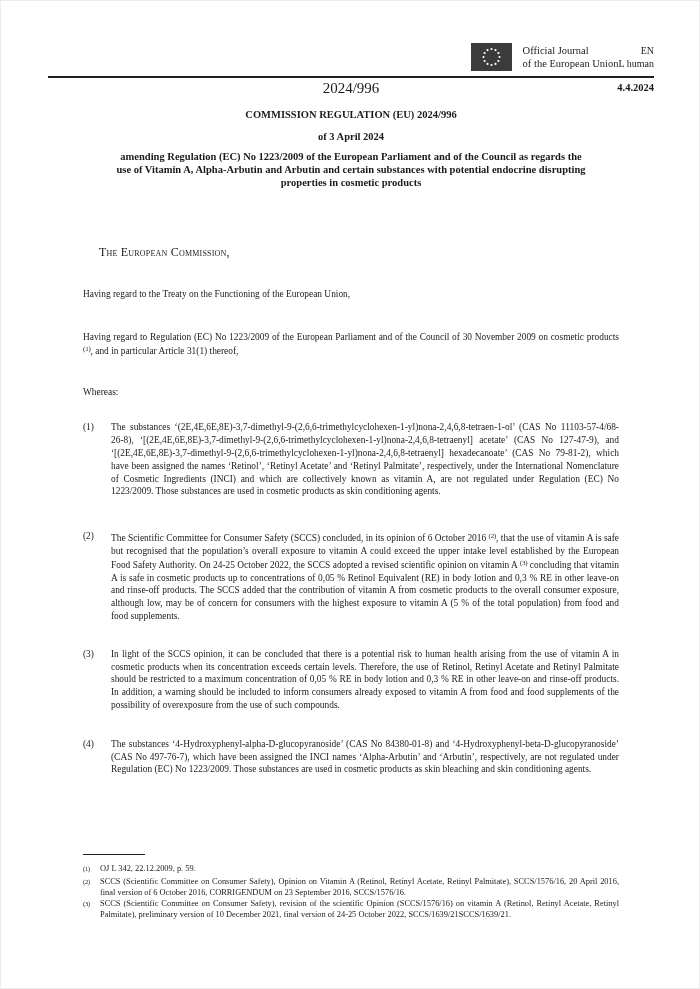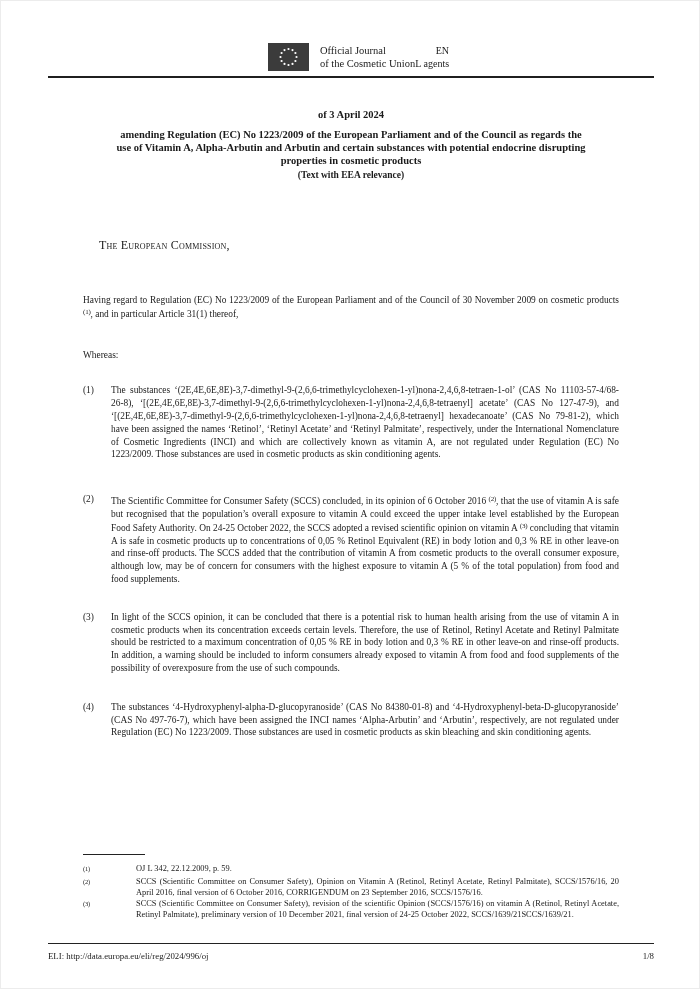--- a/index.html
+++ b/index.html
@@ -9,59 +9,59 @@
     background:#ffffff;
     color:#1b1b1b;
     font-family:"Liberation Serif","DejaVu Serif",serif;
     overflow:hidden;
     box-sizing:border-box;
     border:1px solid #ececec;
   }
 
   
   .header { position:absolute; left:47px; top:42px; width:606px; }
-  .header-top { display:flex; justify-content:center; align-items:flex-start;padding-left:15px; }
+  .header-top { display:flex; justify-content:flex-end; align-items:flex-start;padding-left:15px; }
   .header-left { display:flex; align-items:flex-start; }
   .flag { width:41px; height:28px; display:block; }
   .journal-name { margin-left:11px; font-size:10.5px; line-height:13px; padding-top:1px; }
   .header-right { text-align:right; font-size:10px; line-height:13px; padding-top:1px; }
   .header-rule { border:none; border-top:2px solid #1f1f1f; margin:5px 0 0; }
   .header-sub { position:relative; height:26px; }
   .doc-number { position:absolute; left:0; right:0; top:2px; text-align:center; font-size:15px; }
   .doc-date { position:absolute; right:0; top:4px; font-size:10.5px; font-weight:bold; }
 
   
   .main { position:absolute; left:82px; top:107px; width:536px; font-size:9.4px; line-height:12.8px; }
   .title-reg, .title-of { text-align:center; font-weight:bold; font-size:10.5px; line-height:13px; margin:0 0 9px; }
   .title-of { margin-bottom:7px; }
   .title-subject { text-align:center; font-weight:bold; font-size:10.5px; line-height:13px; max-width:472px; margin:0 auto 2px; }
   .title-eea { text-align:center; font-weight:bold; font-size:9.5px; margin:0; }
 
   .p-commission { margin:57px 16px 0; font-size:12px; font-variant:small-caps; letter-spacing:0.2px; }
   .p-having1 { margin:29px 0 0; }
-  .p-having2 { margin:42px 0 0; text-align:justify; }
+  .p-having2 { margin:30px 0 0; text-align:justify; }
   .p-whereas { margin:28px 0 16px; }
 
   .recitals { margin-top:23px; }
   .recital { display:flex; margin-bottom:32px; }
   .recital:nth-child(2) { margin-bottom:25px; }
   .recital:nth-child(3) { margin-bottom:26px; }
   .recital:nth-child(4) { margin-bottom:0; }
   .recital-num { width:28px; flex:none; }
   .recital-text { flex:1; text-align:justify; }
 
   .fnref { font-size:7px; vertical-align:2.5px; letter-spacing:-0.2px; }
 
   
   .footnotes { position:absolute; left:82px; top:853px; width:536px; font-size:8.4px; line-height:11px; }
   .fn-sep { width:62px; border:none; border-top:1.2px solid #222; margin:0 0 8px; }
   .fn { display:flex; }
   .fn-marker { width:17px; flex:none; }
   .fn-marker .fnref { font-size:6.5px; vertical-align:2px; }
-  .fn-text { flex:1; text-align:justify;margin-left:36px; }
+  .fn-text { flex:1; text-align:justify; }
 
   
   .footer { position:absolute; left:47px; top:942px; width:606px; border-top:1.2px solid #222;
             padding-top:7px; display:flex; justify-content:space-between; font-size:8.8px; }
   .eli { color:#1b1b1b; text-decoration:none; }
 </style>
 </head>
 <body>
 
 <div class="page">
@@ -81,37 +81,42 @@
             <circle cx="20.5" cy="22" r="1.1"></circle>
             <circle cx="16.5" cy="20.9" r="1.1"></circle>
             <circle cx="13.6" cy="18" r="1.1"></circle>
             <circle cx="12.5" cy="14" r="1.1"></circle>
             <circle cx="13.6" cy="10" r="1.1"></circle>
             <circle cx="16.5" cy="7.1" r="1.1"></circle>
           </g>
         </svg>
         <div class="journal-name">
           <div>Official Journal</div>
-          <div>of the Cosmetic Union</div>
+          <div>of the European Union</div>
         </div>
       </div>
       <div class="header-right">
         <div>EN</div>
-        <div>L agents</div>
+        <div>L human</div>
       </div>
     </div>
     <hr class="header-rule">
+    <div class="header-sub">
+      <div class="doc-number">2024/996</div>
+      <div class="doc-date">4.4.2024</div>
+    </div>
   </div>
 
   <div class="main">
+    <div class="title-reg">COMMISSION REGULATION (EU) 2024/996</div>
     <div class="title-of">of 3 April 2024</div>
     <div class="title-subject">amending Regulation (EC) No 1223/2009 of the European Parliament and of the Council as regards the use of Vitamin A, Alpha-Arbutin and Arbutin and certain substances with potential endocrine disrupting properties in cosmetic products</div>
-    <div class="title-eea">(Text with EEA relevance)</div>
 
     <div class="p-commission">The European Commission,</div>
+    <div class="p-having1">Having regard to the Treaty on the Functioning of the European Union,</div>
     <div class="p-having2"><span>Having regard to Regulation (EC) No 1223/2009 of the European Parliament and of the Council of 30 November 2009 on cosmetic products </span><sup class="fnref">(1)</sup><span>, and in particular Article 31(1) thereof,</span></div>
     <div class="p-whereas">Whereas:</div>
 
     <div class="recitals">
       <div class="recital">
         <div class="recital-num">(1)</div>
         <div class="recital-text">The substances ‘(2E,4E,6E,8E)-3,7-dimethyl-9-(2,6,6-trimethylcyclohexen-1-yl)nona-2,4,6,8-tetraen-1-ol’ (CAS No 11103-57-4/68-26-8), ‘[(2E,4E,6E,8E)-3,7-dimethyl-9-(2,6,6-trimethylcyclohexen-1-yl)nona-2,4,6,8-tetraenyl] acetate’ (CAS No 127-47-9), and ‘[(2E,4E,6E,8E)-3,7-dimethyl-9-(2,6,6-trimethylcyclohexen-1-yl)nona-2,4,6,8-tetraenyl] hexadecanoate’ (CAS No 79-81-2), which have been assigned the names ‘Retinol’, ‘Retinyl Acetate’ and ‘Retinyl Palmitate’, respectively, under the International Nomenclature of Cosmetic Ingredients (INCI) and which are collectively known as vitamin A, are not regulated under Regulation (EC) No 1223/2009. Those substances are used in cosmetic products as skin conditioning agents.</div>
       </div>
       <div class="recital">
         <div class="recital-num">(2)</div>
@@ -137,18 +142,14 @@
     <div class="fn">
       <span class="fn-marker"><sup class="fnref">(2)</sup></span>
       <span class="fn-text">SCCS (Scientific Committee on Consumer Safety), Opinion on Vitamin A (Retinol, Retinyl Acetate, Retinyl Palmitate), SCCS/1576/16, 20 April 2016, final version of 6 October 2016, CORRIGENDUM on 23 September 2016, SCCS/1576/16.</span>
     </div>
     <div class="fn">
       <span class="fn-marker"><sup class="fnref">(3)</sup></span>
       <span class="fn-text">SCCS (Scientific Committee on Consumer Safety), revision of the scientific Opinion (SCCS/1576/16) on vitamin A (Retinol, Retinyl Acetate, Retinyl Palmitate), preliminary version of 10 December 2021, final version of 24-25 October 2022, SCCS/1639/21SCCS/1639/21.</span>
     </div>
   </div>
 
-  <div class="footer">
-    <a class="eli" href="#">ELI: http://data.europa.eu/eli/reg/2024/996/oj</a>
-    <span>1/8</span>
-  </div>
 
 </div>
 
 </body></html>

